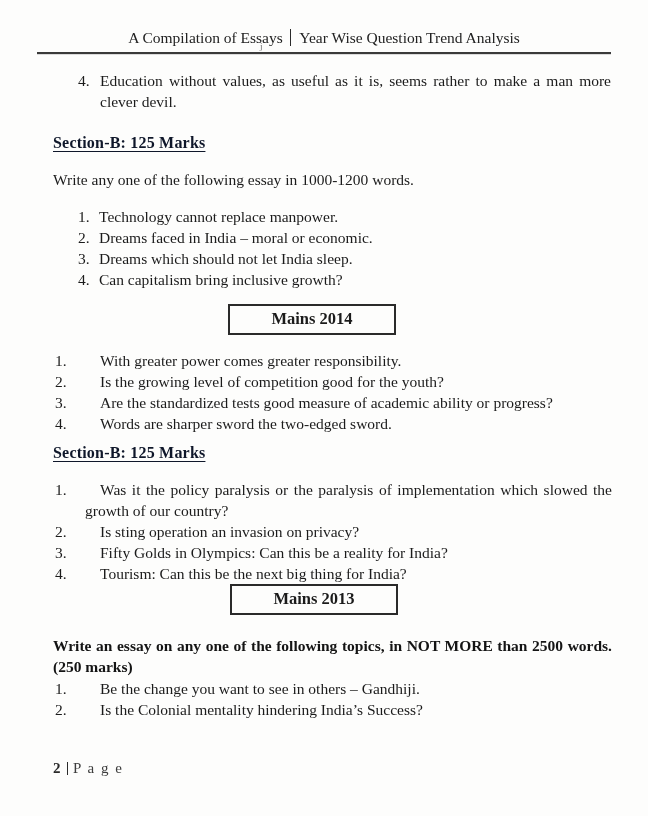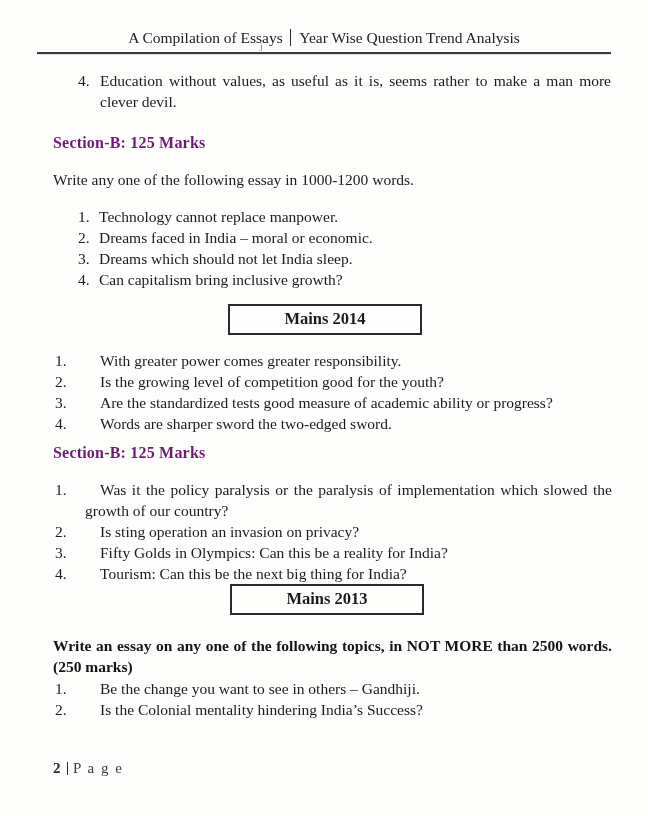--- a/index.html
+++ b/index.html
@@ -47,44 +47,45 @@
     display:flex;
     margin:16px 37px 0 78px;
   }
   .carry .num { flex:none; width:22px; }
   .carry .txt { text-align:justify; }
   
   .sec-head {
     margin:22px 12px 0 53px;
     font-size:16px;
     font-weight:bold;
+    text-decoration:underline;
     text-underline-offset:3px;
     letter-spacing:.2px;
-    color:#701a75;
+    color:#0f172a;
   }
   .instruction { margin:17px 37px 0 53px; }
   
   .list { margin-top:16px; }
   .list .qitem {
     display:flex;
     margin:0 36px 0 78px;
     line-height:21px;
   }
   .list .qitem .num { flex:none; width:21px; }
   
   .list2 .qitem { margin-left:55px; }
   .list2 .qitem .num { width:45px; }
   .txt-hang {
     text-align:justify;
     margin-left:-15px;
     text-indent:15px;
   }
   
   .yearbox {
-    width:194px;
+    width:168px;
     margin:14px 0 0 228px;
     border:2px solid #2a2a2a;
     text-align:center;
     font-weight:bold;
     font-size:16.5px;
     padding:3px 0 4px 0;
     background:#fdfdfc;
   }
   .bold-intro {
     margin:21px 36px 0 53px;

